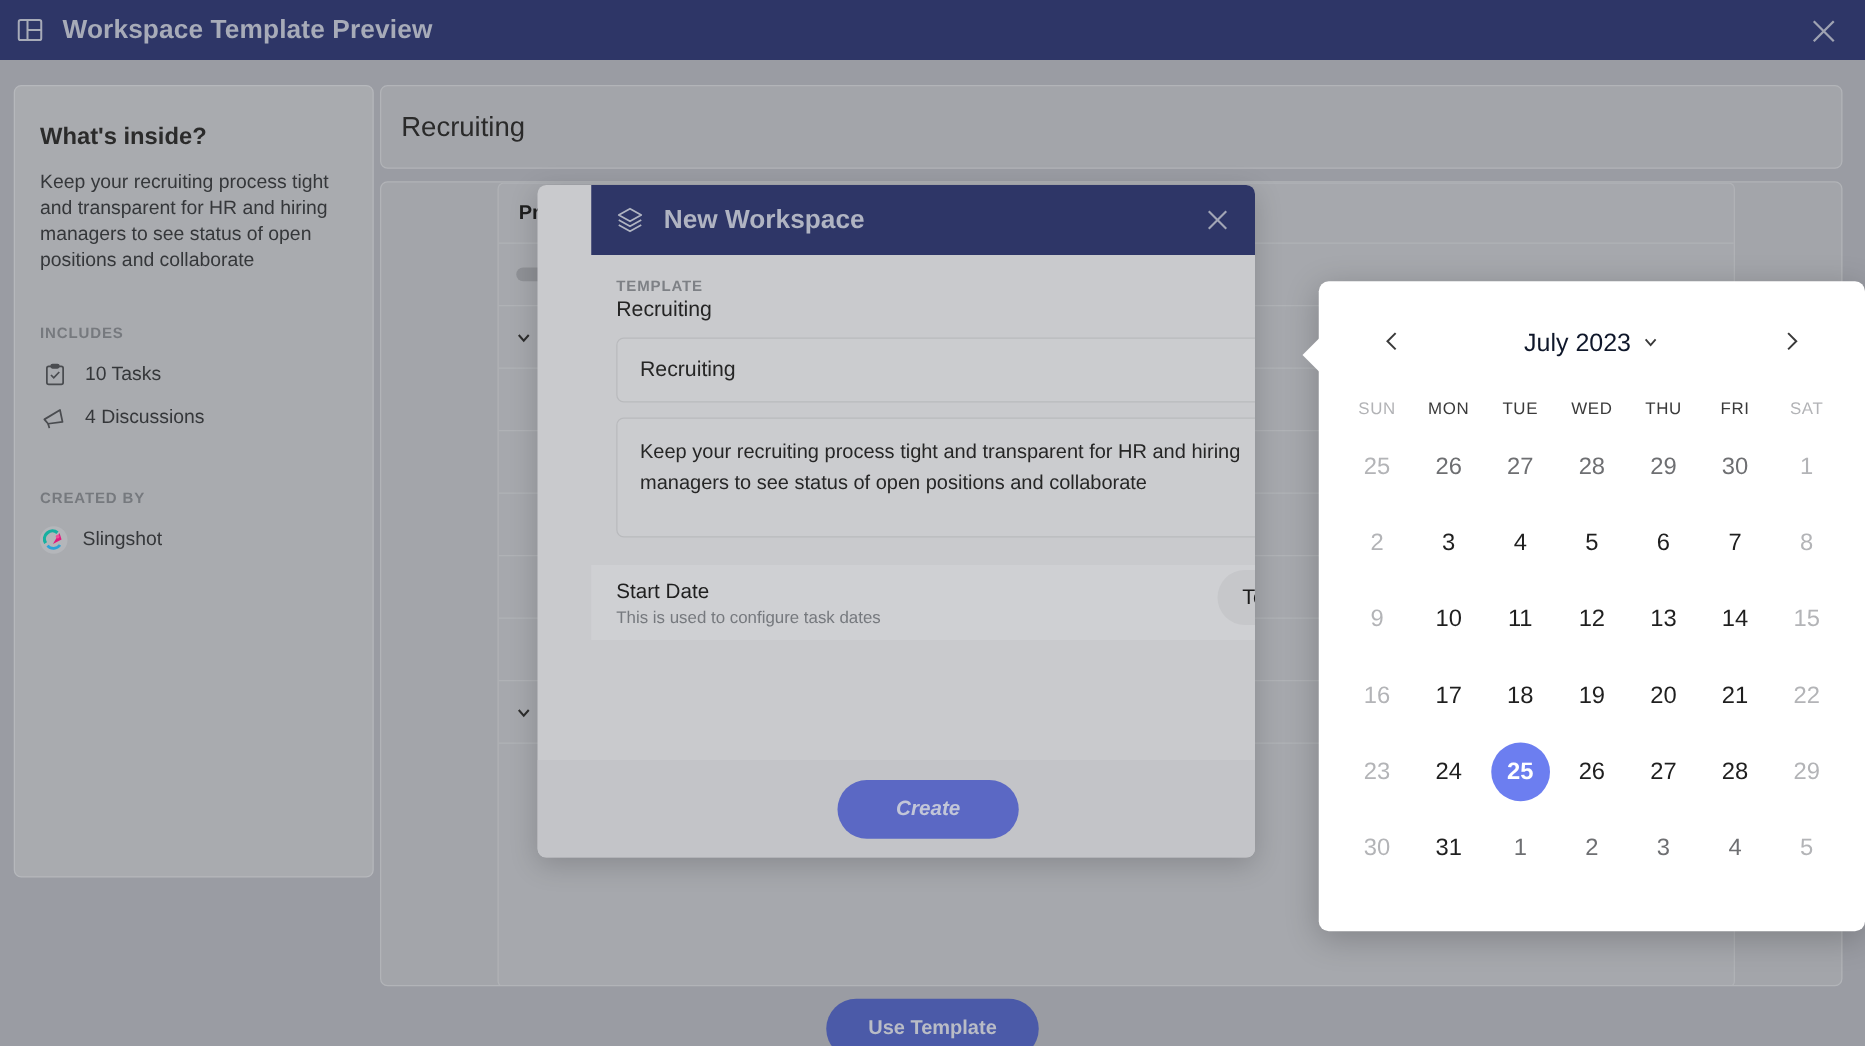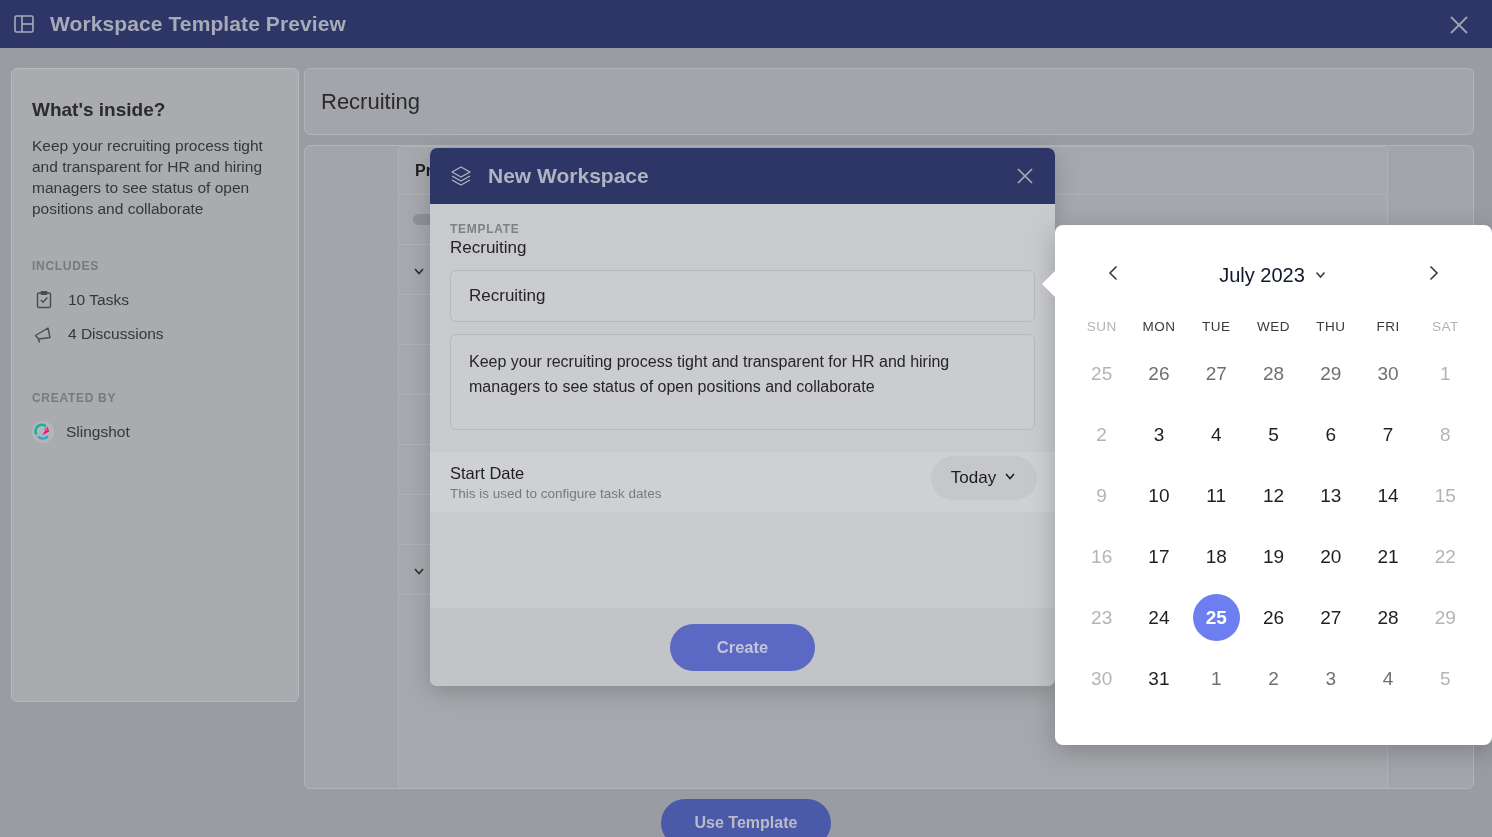--- a/index.html
+++ b/index.html
@@ -120,25 +120,26 @@
     width: 170px; height: 48px; border-radius: 24px;
     background: #4b5aa8;
     color: #b9bcc6; font-size: 16px; font-weight: bold;
     border: none; cursor: pointer;
     display: flex; align-items: center; justify-content: center;
   }
 
   
   .modal {
     position: absolute; left: 430px; top: 148px;
-    width: 625px; height: 538px;
+    width: 574px; height: 538px;
     border-radius: 7px;
     background: #c9cacd;
     overflow: hidden;
     box-shadow: 0 6px 22px rgba(0,0,0,.18);
+    padding-left: 43px;
   }
   .modal-head {
     height: 56px; background: #2e3667;
     display: flex; align-items: center; position: relative;
   }
   .modal-head .mi { margin-left: 18px; width: 26px; height: 26px;
     display:flex; align-items:center; justify-content:center; }
   .modal-head .mt {
     margin-left: 14px; font-size: 21px; font-weight: bold; color: #b0b4c2;
   }
@@ -180,21 +181,21 @@
   }
   .modal-foot {
     position: absolute; left: 0; bottom: 0; width: 625px; height: 78px;
     background: #c3c4c8;
     display: flex; align-items: center; justify-content: center;
   }
   .btn-create {
     width: 145px; height: 47px; border-radius: 24px;
     background: #5b68c4; color: #c2c6d8;
     font-size: 16.5px; font-weight: bold; border: none; cursor: pointer;
-    display: flex; align-items: center; justify-content: center;
+    display: flex; align-items: center; justify-content: center; font-style: italic;
   }
 
   
   .cal {
     position: absolute; left: 1055px; top: 225px;
     width: 437px; height: 520px;
     background: #ffffff; border-radius: 8px;
     box-shadow: 0 6px 26px rgba(0,0,0,.22);
     padding: 20px 18px 0 18px;
   }

